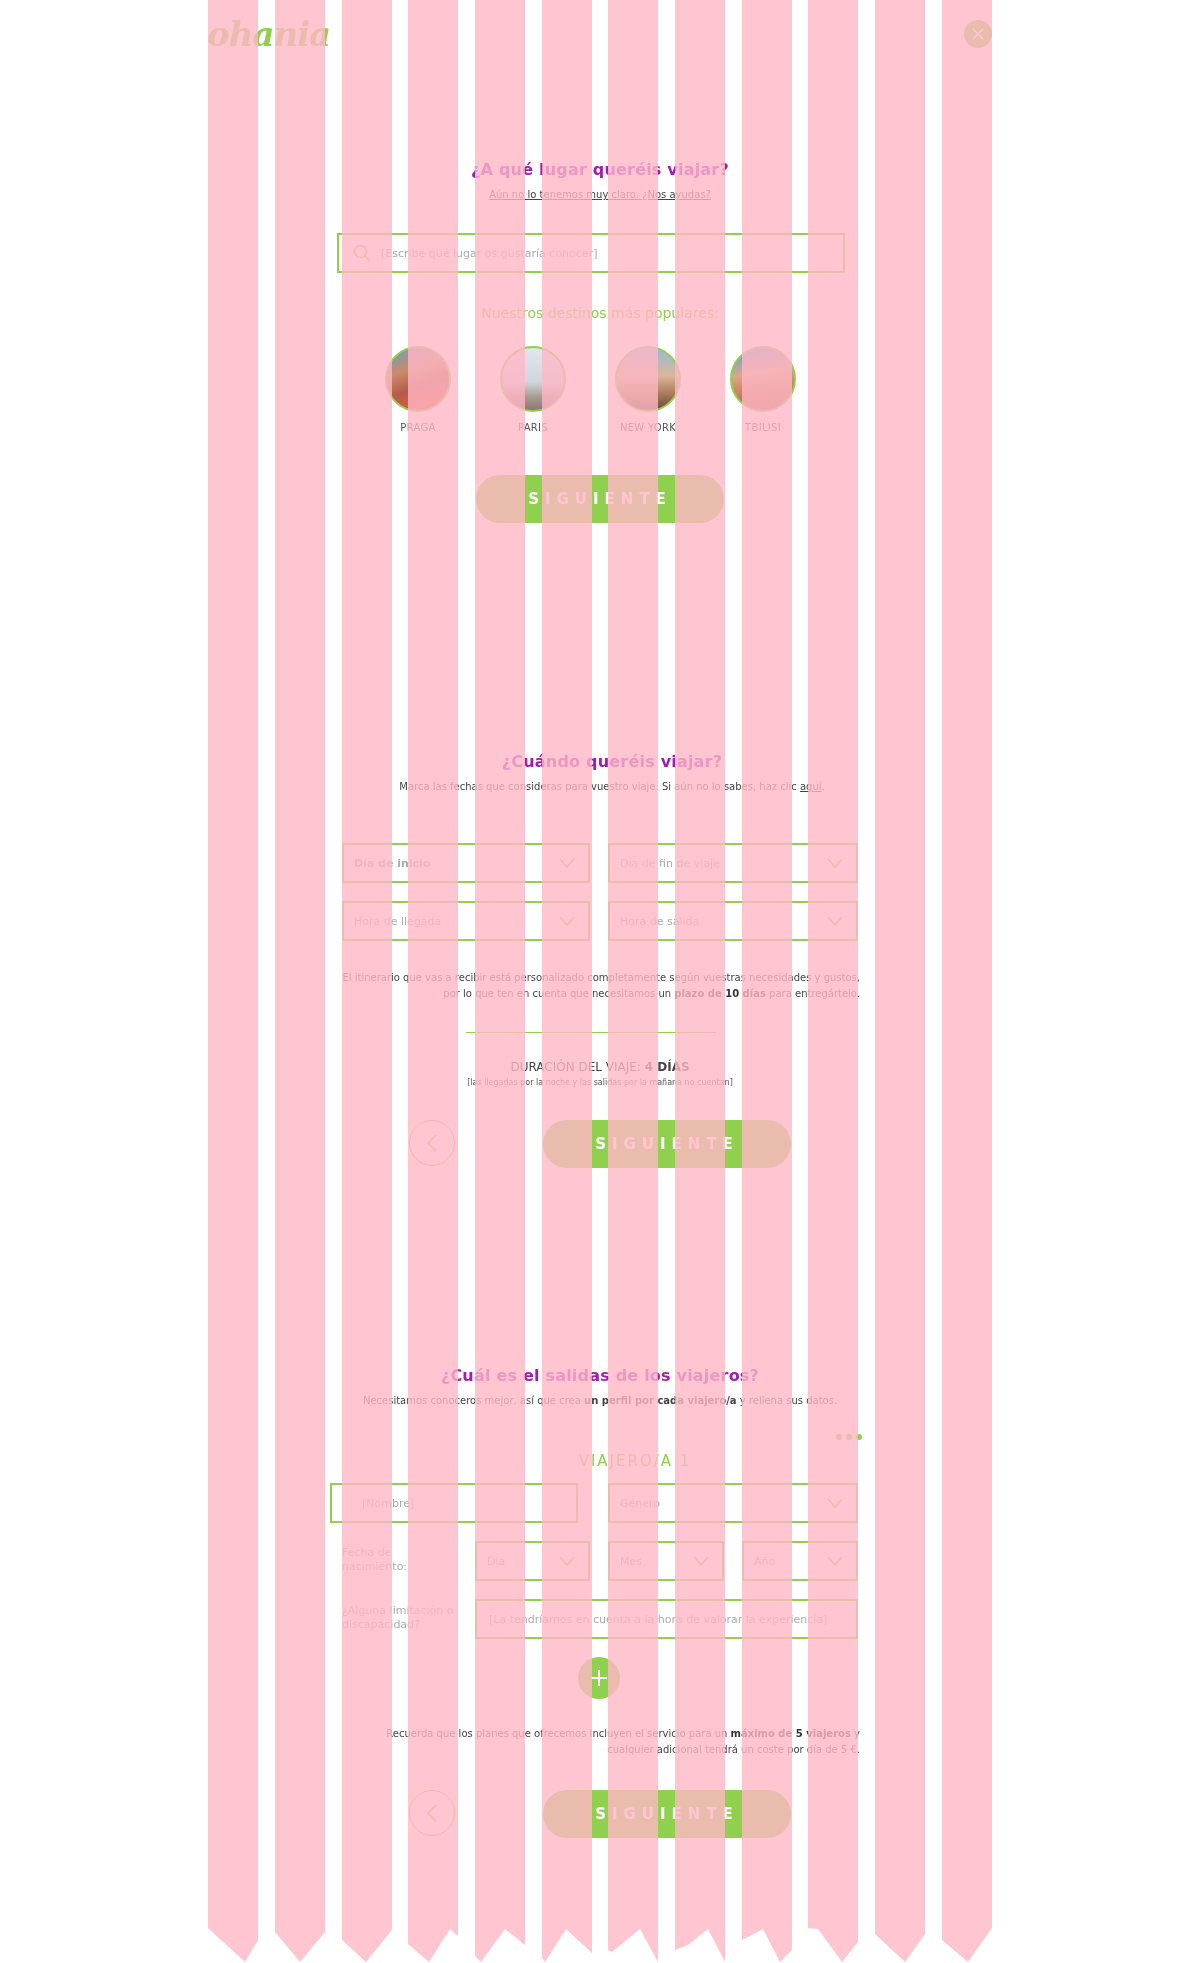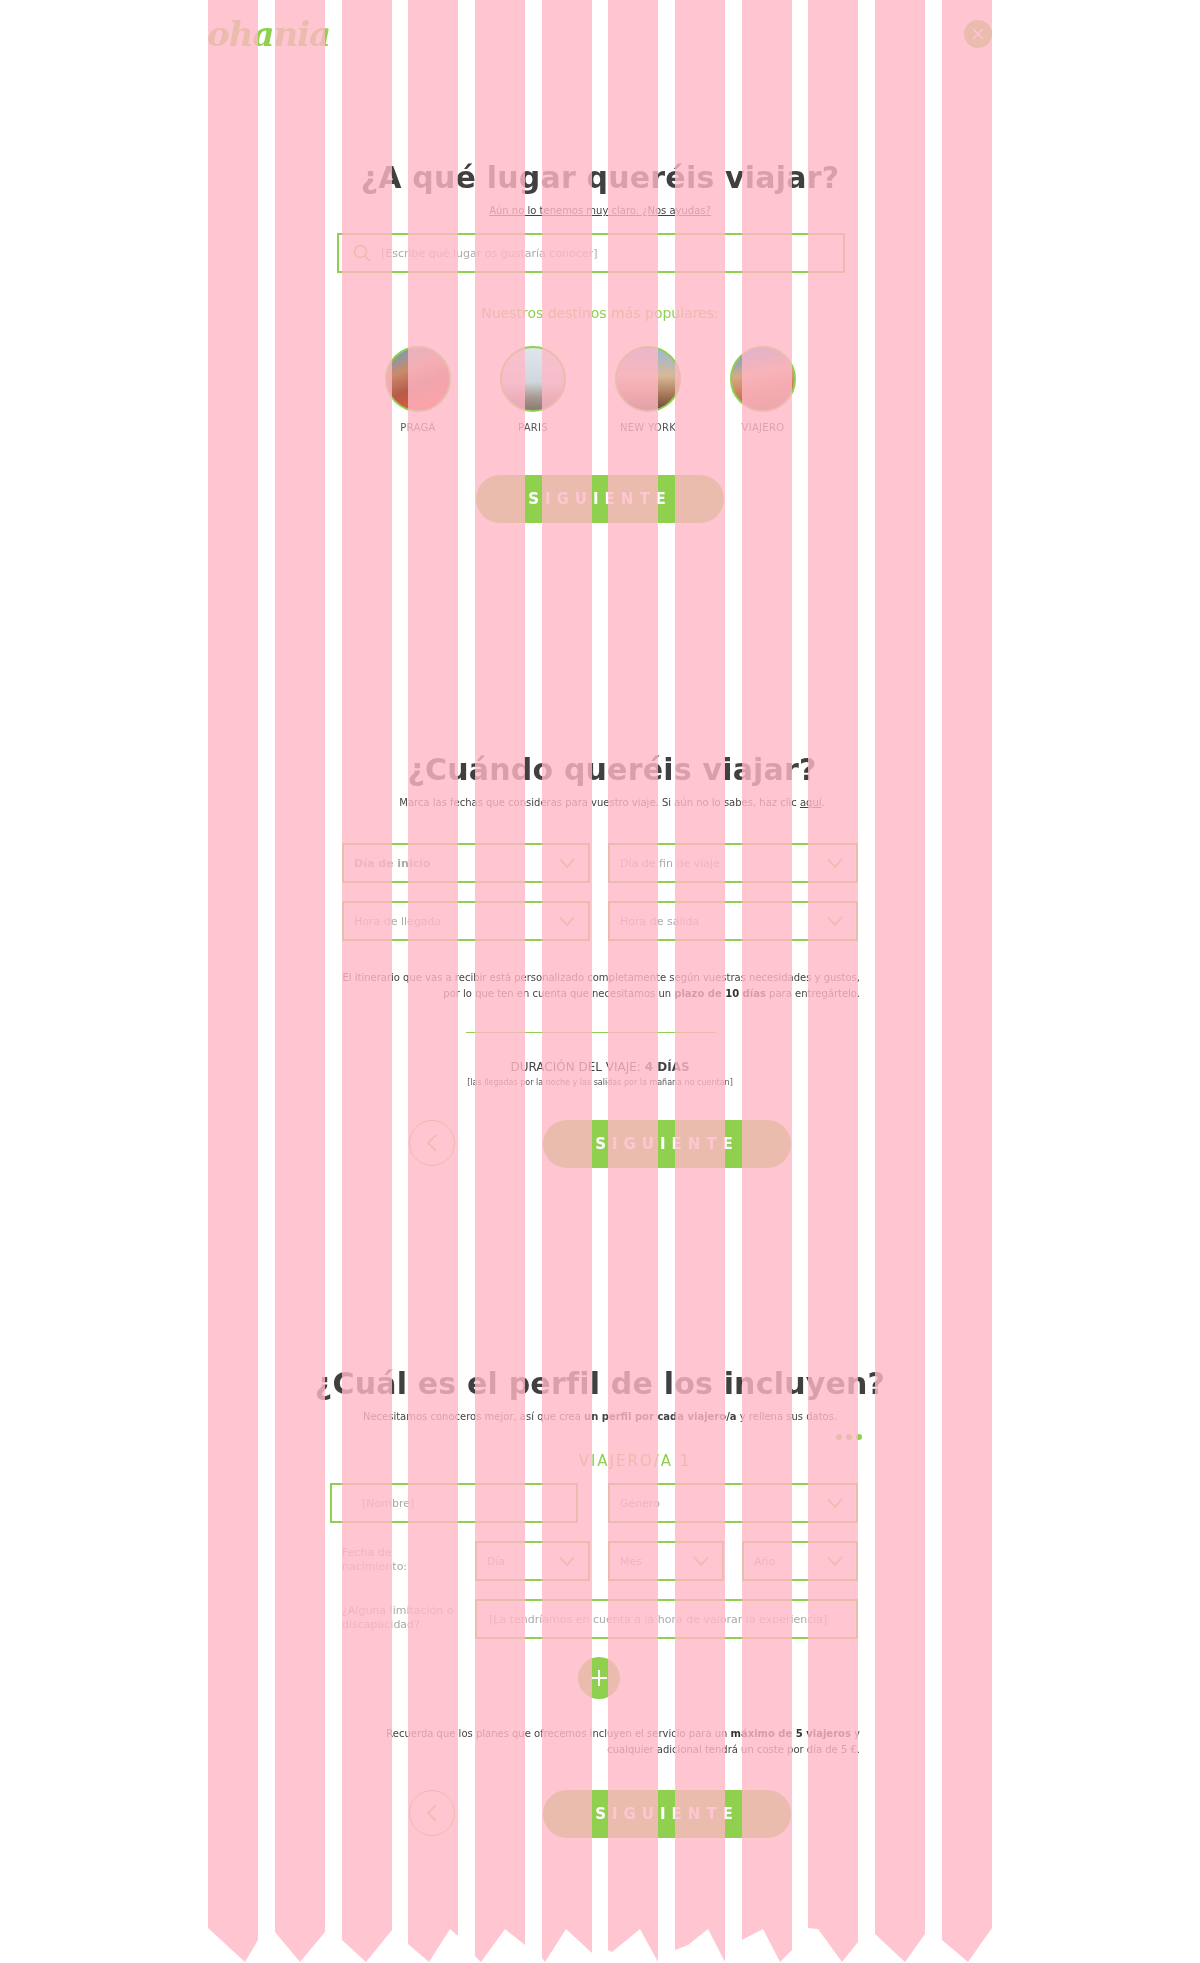--- a/index.html
+++ b/index.html
@@ -4,21 +4,21 @@
 <style>
   html, body { margin: 0; padding: 0; background: #ffffff; }
   body { width: 1200px; height: 1963px; position: relative; overflow: hidden; font-family: "DejaVu Sans", sans-serif; color: #444; }
   .page { position: absolute; left: 0; top: 0; width: 1200px; height: 1963px; }
 
   
   .logo { position: absolute; left: 207px; top: 14px; font-family: "DejaVu Serif", serif; font-style: italic; font-weight: bold; font-size: 34px; color: #8fd14f; letter-spacing: -1px; }
   .close-btn { position: absolute; left: 964px; top: 20px; width: 28px; height: 28px; border-radius: 50%; background: #8fd14f; display: flex; align-items: center; justify-content: center; cursor: pointer; }
 
   .section { position: absolute; left: 0; width: 1200px; text-align: center; }
-  .h1 { font-size: 30px; font-weight: 600; color: #404040; margin: 0; letter-spacing: 0.2px; }
+  .h1 { font-size: 16px; font-weight: 600; color: #a21caf; margin: 0; letter-spacing: 0.2px; }
   .sub { font-size: 10px; color: #444; margin-top: 8px; }
   .sub a { color: #444; text-decoration: underline; }
   .sub b { font-weight: bold; }
 
   .field { position: absolute; box-sizing: border-box; border: 2px solid #8fd14f; background: transparent; height: 40px; display: flex; align-items: center; padding-left: 10px; font-size: 11px; color: #aaa; text-align: left; }
   .field .chev { position: absolute; right: 12px; top: 11px; }
   .field input { border: none; outline: none; background: transparent; font-size: 11px; color: #aaa; width: 100%; font-family: "DejaVu Sans", sans-serif; }
   .field input::placeholder { color: #aaa; }
 
   .pop-title { font-size: 14px; color: #8fd14f; }
@@ -76,21 +76,21 @@
   <div class="dest" style="left:488px; top:346px;">
     <div class="circle" style="background: linear-gradient(180deg,#dfe6ec 0%,#cfd6dc 55%,#a89890 80%,#8a7a72 100%);"></div>
     <div class="label">PARIS</div>
   </div>
   <div class="dest" style="left:603px; top:346px;">
     <div class="circle" style="background: linear-gradient(180deg,#9ab8d8 0%,#d8b898 45%,#a87858 75%,#6a4a3a 100%);"></div>
     <div class="label">NEW YORK</div>
   </div>
   <div class="dest" style="left:718px; top:346px;">
     <div class="circle" style="background: linear-gradient(170deg,#5aa0e0 0%,#d8a888 40%,#c87858 70%,#9a6a4a 100%);"></div>
-    <div class="label">VIAJERO</div>
+    <div class="label">TBILISI</div>
   </div>
 
   <div class="btn-next" style="left:476px; top:475px; width:248px;">SIGUIENTE</div>
 
   <div class="section" style="top:752px;padding-left:12px;">
     <h1 class="h1">¿Cuándo queréis viajar?</h1>
     <div class="sub" style="margin-top:10px;"><span>Marca las fechas que consideras para vuestro viaje. Si aún no lo sabes, haz clic </span><a href="#">aquí</a><span>.</span></div>
   </div>
 
   <div class="field" style="left:342px; top:843px; width:248px;font-weight:bold;">
@@ -126,21 +126,21 @@
   <div class="section" style="top:1078px; font-size:8px; color:#555;">[las llegadas por la noche y las salidas por la mañana no cuentan]</div>
 
   <div class="btn-back" style="left:409px; top:1120px;">
     <svg width="14" height="20" viewBox="0 0 14 20">
         <path d="M11 2 L3 10 L11 18" fill="none" stroke="#8fd14f" stroke-width="1.5"></path>
       </svg>
   </div>
   <div class="btn-next" style="left:543px; top:1120px; width:248px;">SIGUIENTE</div>
 
   <div class="section" style="top:1366px;">
-    <h1 class="h1">¿Cuál es el perfil de los incluyen?</h1>
+    <h1 class="h1">¿Cuál es el salidas de los viajeros?</h1>
     <div class="sub" style="margin-top:10px;"><span>Necesitamos conoceros mejor, así que crea </span><b>un perfil por cada viajero/a</b><span> y rellena sus datos.</span></div>
   </div>
 
   <div class="traveler-title" style="top:1452px;">VIAJERO/A 1</div>
   <div class="dots">
       <span></span>
       <span></span>
       <span></span>
     </div>
 

